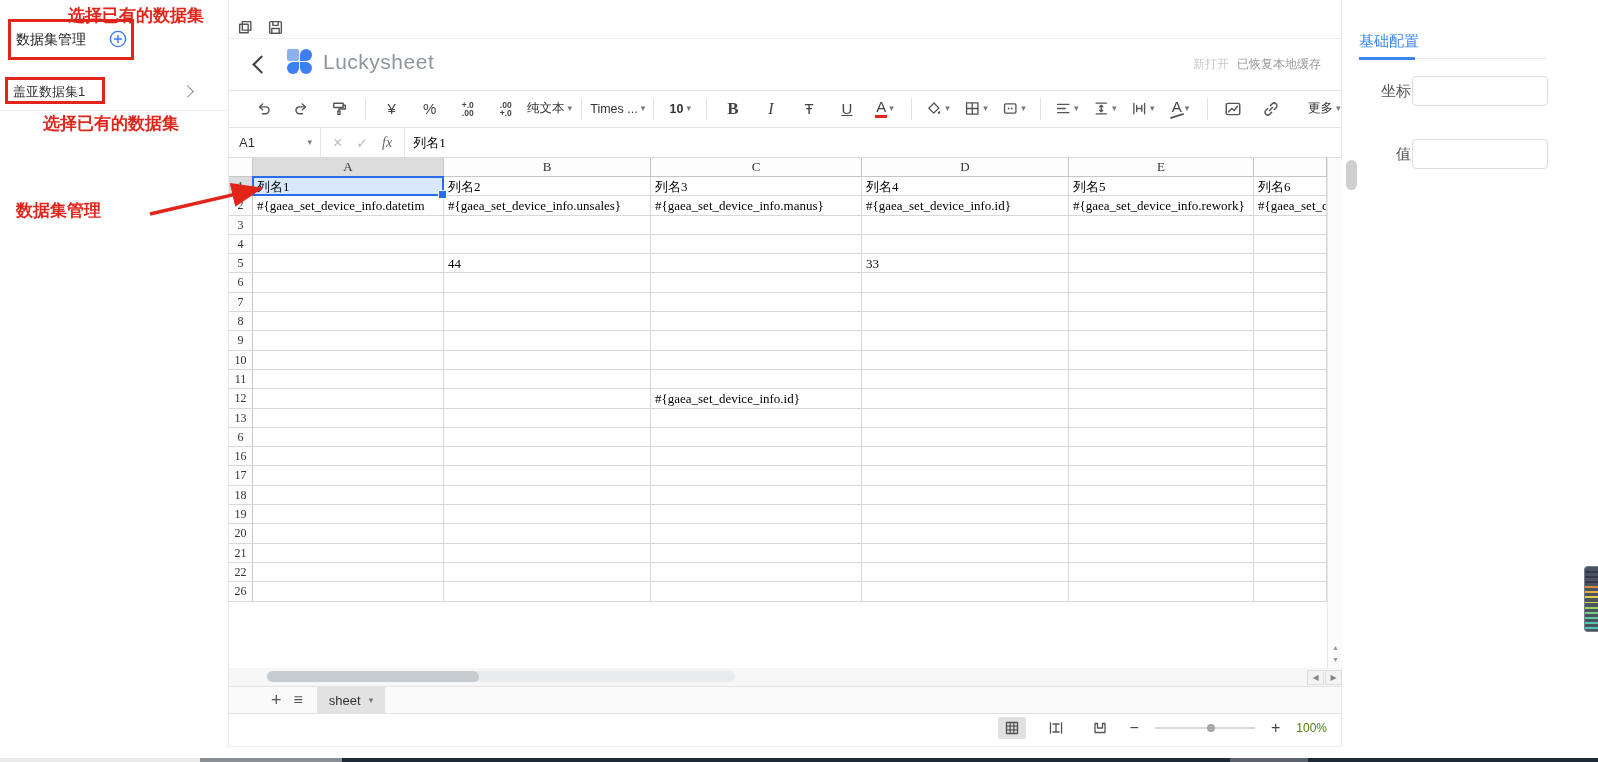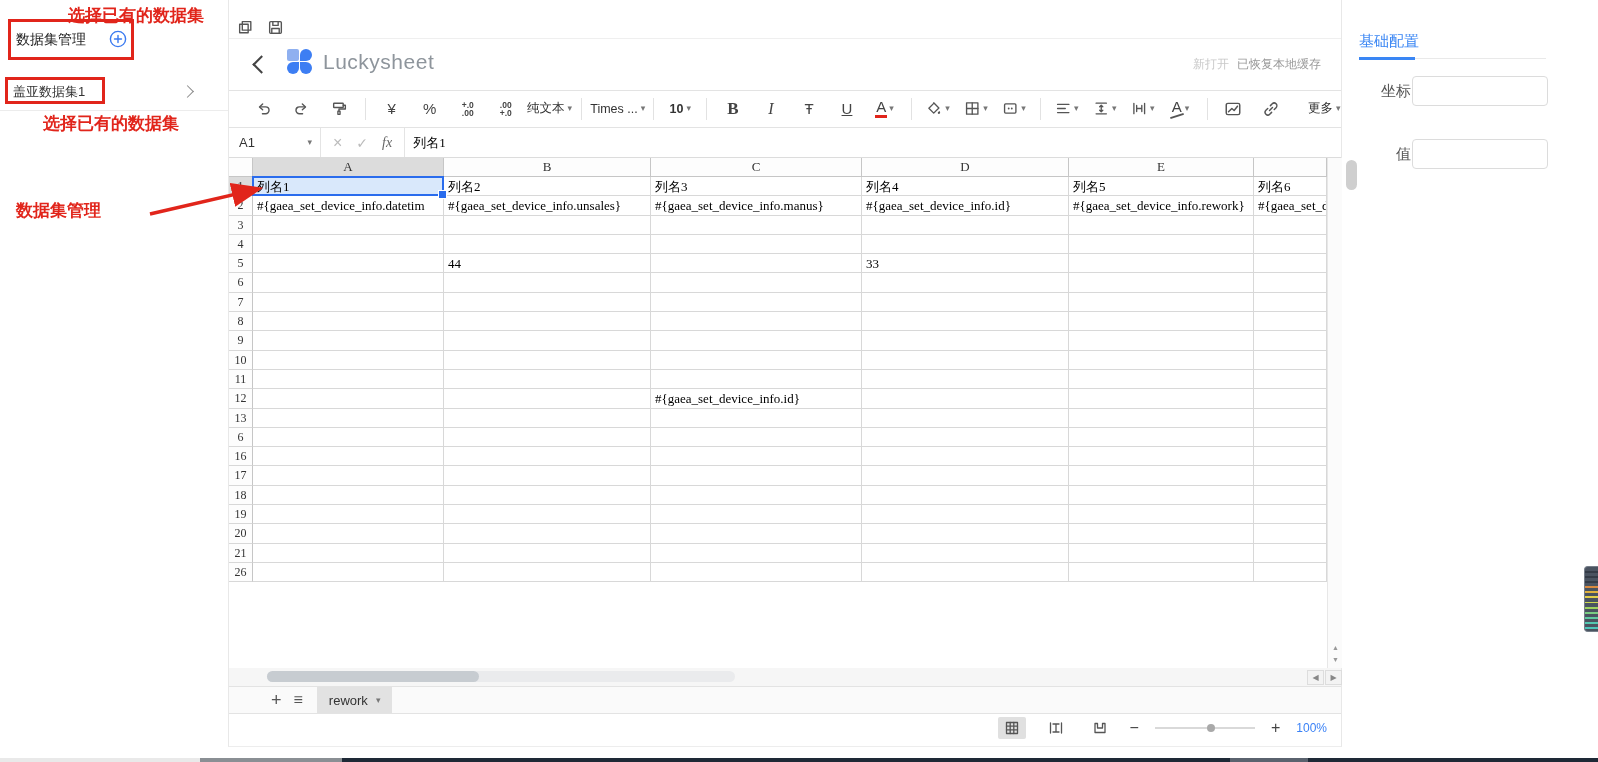--- a/index.html
+++ b/index.html
@@ -97,21 +97,21 @@
           padding:0 12px;font-size:13px;color:#333;cursor:pointer;}
   
   .statusbar{position:absolute;left:0;top:713px;width:100%;height:28px;background:#fff;border-top:1px solid #e3e3e3;
              display:flex;align-items:center;justify-content:flex-end;gap:16px;padding-right:14px;box-sizing:border-box;}
   .st-ico{display:flex;align-items:center;justify-content:center;width:28px;height:22px;border-radius:2px;cursor:pointer;}
   .st-ico.active{background:#e0e0e0;}
   .zoom-minus,.zoom-plus{font-size:16px;color:#444;cursor:pointer;line-height:1;}
   .zoom-slider{position:relative;width:100px;height:14px;cursor:pointer;}
   .zoom-slider .track{position:absolute;left:0;right:0;top:6px;height:2px;background:#d9d9d9;}
   .zoom-slider .dot{position:absolute;left:52%;top:3px;width:8px;height:8px;border-radius:50%;background:#a9a9a9;}
-  .zoom-val{font-size:12px;color:#3b82f6;text-align:center;}
+  .zoom-val{font-size:12px;color:#4d7c0f;text-align:center;}
   
   .rpanel{position:absolute;left:1343px;top:0;width:255px;height:762px;background:#fff;}
   .rp-tab{position:absolute;left:16px;top:32px;font-size:15px;color:#3a86f4;cursor:pointer;}
   .rp-underline-blue{position:absolute;left:16px;top:57px;width:56px;height:3px;background:#3a86f4;}
   .rp-underline-gray{position:absolute;left:16px;top:58px;width:187px;height:1px;background:#e9e9e9;}
   .rp-label{position:absolute;font-size:15px;color:#555;font-weight:500;}
   .rp-input{position:absolute;width:136px;height:30px;box-sizing:border-box;border:1px solid #dcdcdc;border-radius:4px;background:#fff;}
   .rp-scroll{position:absolute;left:3px;top:160px;width:11px;height:30px;border-radius:6px;background:#cfcfcf;}
   
   .edge-widget{position:absolute;left:1584px;top:566px;width:14px;height:66px;border-radius:4px 0 0 4px;
@@ -496,20 +496,29 @@
           <div class="grow">
             <div class="rowhead">21</div>
             <div class="gcell" style="width: 191px;"></div>
             <div class="gcell" style="width: 207px;"></div>
             <div class="gcell" style="width: 211px;"></div>
             <div class="gcell" style="width: 207px;"></div>
             <div class="gcell" style="width: 185px;"></div>
             <div class="gcell" style="width: 73px;"></div>
           </div>
           <div class="grow">
+            <div class="rowhead">22</div>
+            <div class="gcell" style="width: 191px;"></div>
+            <div class="gcell" style="width: 207px;"></div>
+            <div class="gcell" style="width: 211px;"></div>
+            <div class="gcell" style="width: 207px;"></div>
+            <div class="gcell" style="width: 185px;"></div>
+            <div class="gcell" style="width: 73px;"></div>
+          </div>
+          <div class="grow">
             <div class="rowhead">26</div>
             <div class="gcell" style="width: 191px;"></div>
             <div class="gcell" style="width: 207px;"></div>
             <div class="gcell" style="width: 211px;"></div>
             <div class="gcell" style="width: 207px;"></div>
             <div class="gcell" style="width: 185px;"></div>
             <div class="gcell" style="width: 73px;"></div>
           </div>
         </div>
     </div>
@@ -524,21 +533,21 @@
         <div class="hs-thumb"></div>
       </div>
       <div class="pager" style="left:1078px;">◀</div>
       <div class="pager" style="left:1096px;">▶</div>
     </div>
 
     <div class="sheetbar">
       <span class="sb-plus">+</span>
       <span class="sb-menu">≡</span>
       <div class="sb-tab">
-        <span>rework</span>
+        <span>sheet</span>
           <span class="caret">▾</span>
       </div>
     </div>
 
     <div class="statusbar">
       <div class="st-ico active">
         <svg width="16" height="16" viewBox="0 0 16 16">
             <rect x="2.5" y="2.5" width="11" height="11" class="icon-stroke"></rect>
             <path d="M6.2 2.5 V13.5 M9.8 2.5 V13.5 M2.5 6.2 H13.5 M2.5 9.8 H13.5" class="icon-stroke"></path>
           </svg>

